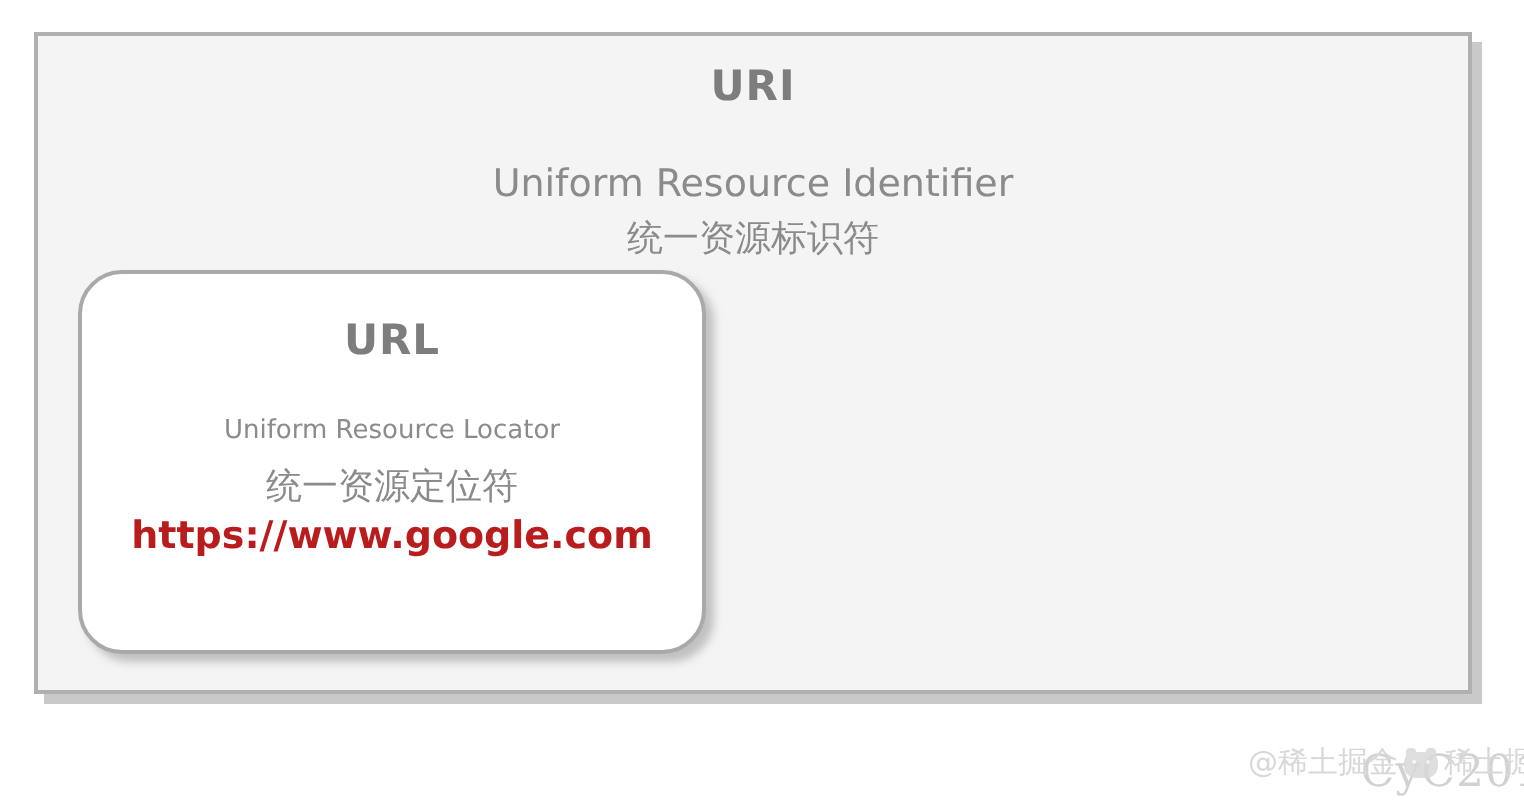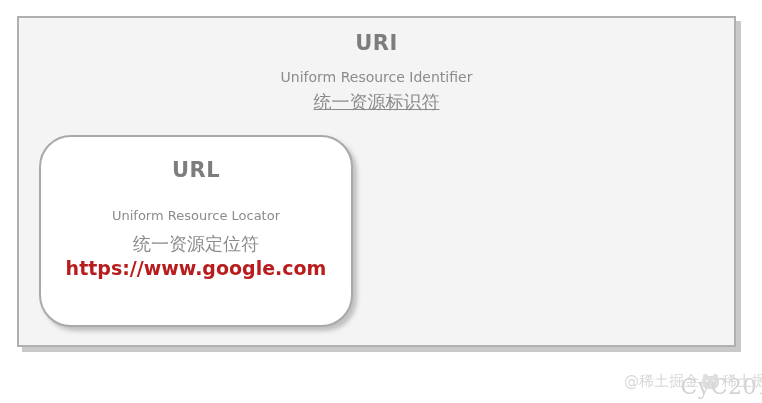--- a/index.html
+++ b/index.html
@@ -48,43 +48,42 @@
   .uri-title {
     margin-top: 12px;
     font-size: 21px;
     font-weight: bold;
     color: #7d7d7d;
     letter-spacing: 0.5px;
     line-height: 1.3;
   }
 
   .uri-sub-en {
-    margin-top: 12px;
-    font-size: 14px;
+    margin-top: 24px;
+    font-size: 19px;
     color: #8b8b8b;
     line-height: 1.25;
   }
 
   .uri-sub-cn {
     margin-top: 3px;
     font-size: 18px;
     color: #8b8b8b;
     line-height: 1.3;
-    text-decoration: underline;
   }
 
   
   .card {
     position: absolute;
     top: 117px;
     width: 314px;
     height: 192px;
     background: #ffffff;
     border: 2px solid #a9a9a9;
-    border-radius: 32px;
+    border-radius: 22px;
     box-sizing: border-box;
     box-shadow: 4px 4px 4px 0 rgba(150,150,150,0.55);
     text-align: center;
   }
 
   .card-url { left: 20px; }
   .card-urn { left: 394px; }
 
   .card-title {
     margin-top: 20px;

